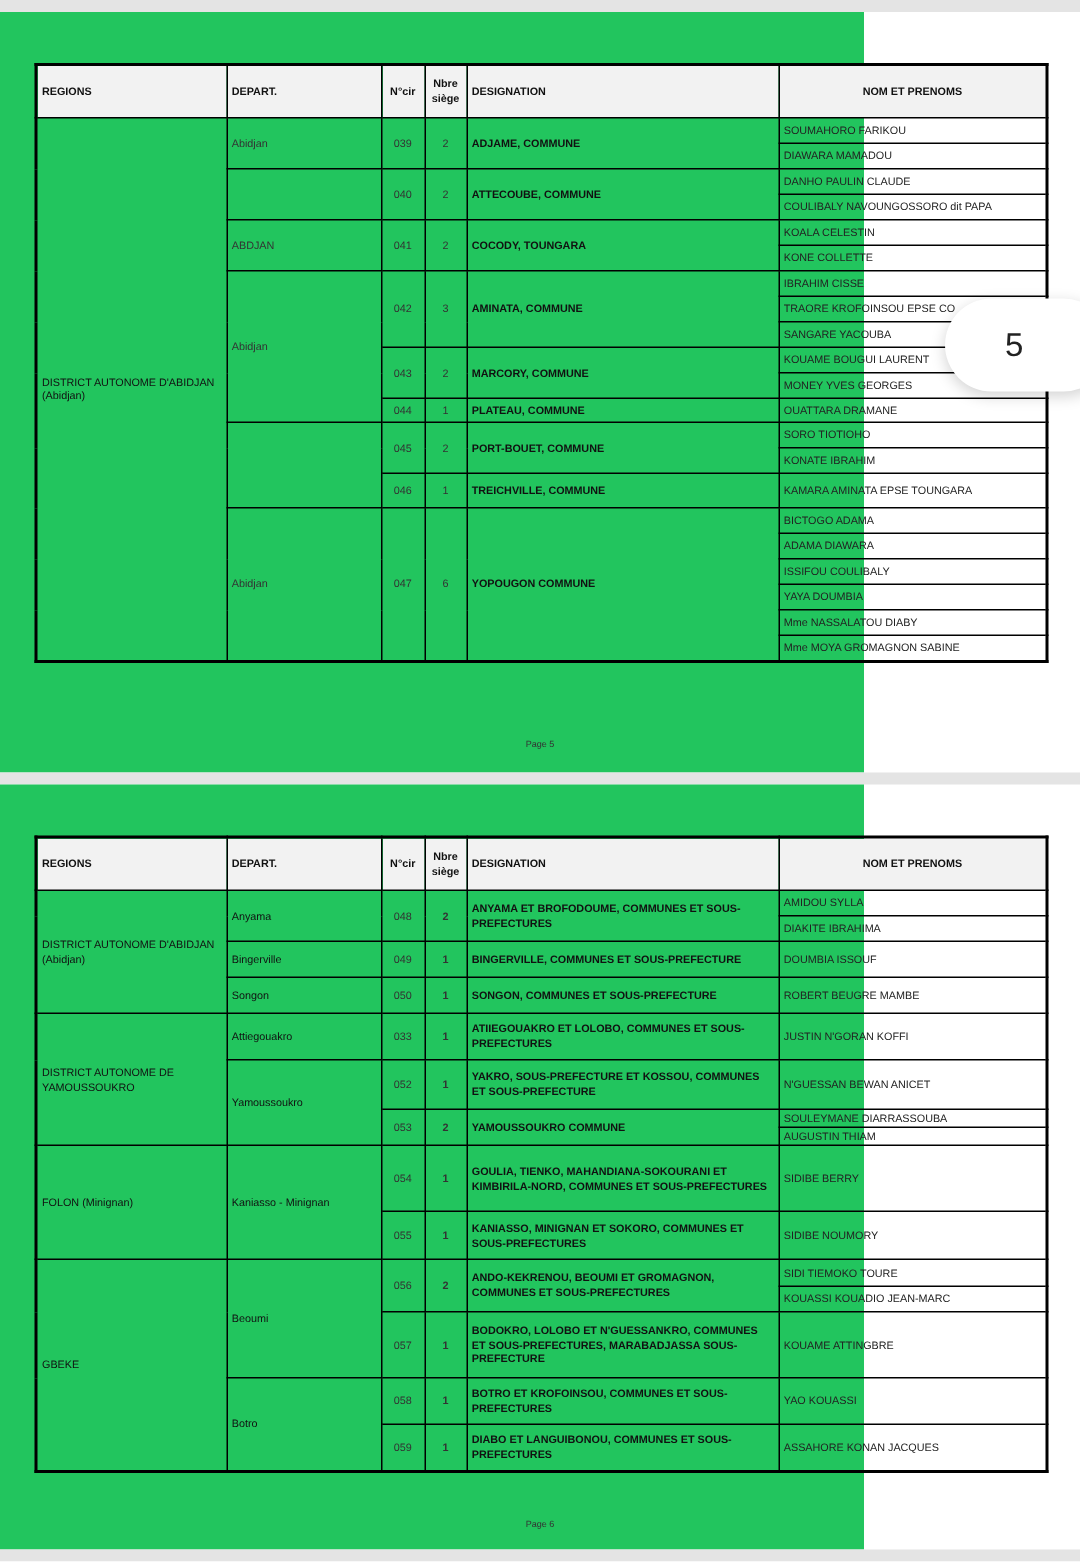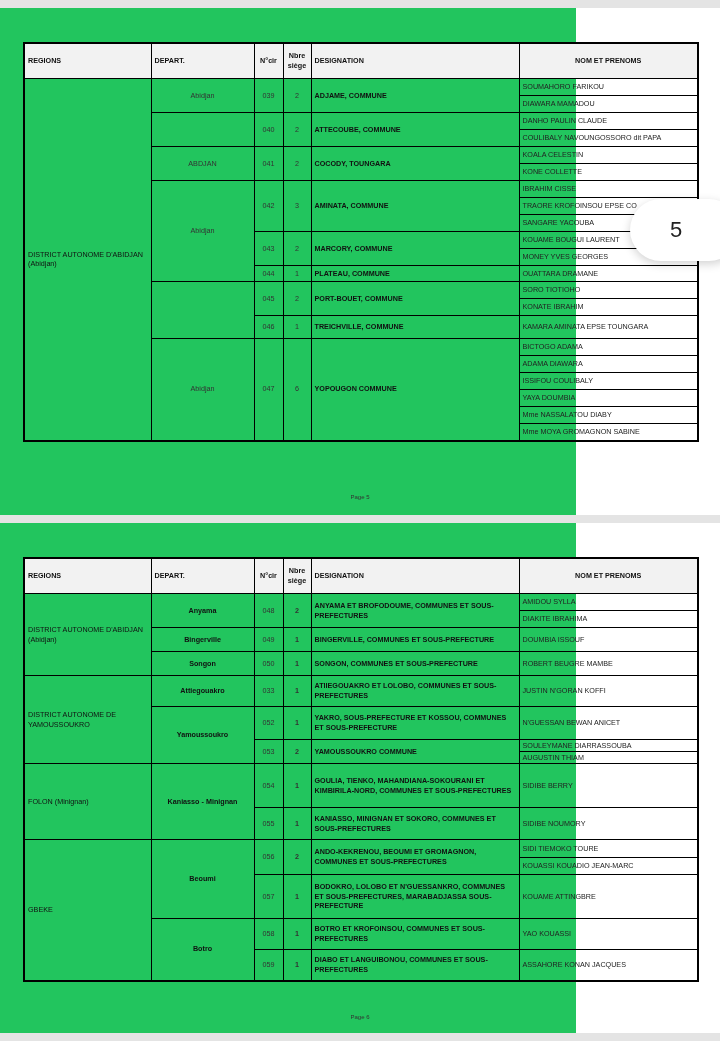--- a/index.html
+++ b/index.html
@@ -24,22 +24,22 @@
   table.reg th {
     background: #f2f2f2; font-weight: bold; text-align: left; height: 34px;
   }
   table.reg th.c { text-align: center; }
   .num { text-align: center; color: #333; }
   .seats { text-align: center; color: #333; }
   .bold { font-weight: bold; }
   .desig { font-weight: bold; white-space: normal !important; }
   .name { color: #222; }
   .region { font-weight: normal; white-space: normal !important; }
-  .dep { color: #333; text-align: center; }
-  .dep.b { font-weight: bold; color: #111; }
+  .dep { color: #333; }
+  .dep.b { font-weight: normal; color: #111; }
   .page-label { position: absolute; width: 720px; text-align: center; font-size: 6px; color: #333; }
   .badge {
     position: absolute; left: 630px; top: 199px; width: 110px; height: 62px;
     background: #fff; border-radius: 31px;
     box-shadow: 0 3px 10px rgba(0,0,0,0.18);
     font-size: 22px; color: #222; display: flex; align-items: center;
     padding-left: 40px; box-sizing: border-box;
   }
 </style>
 </head>

